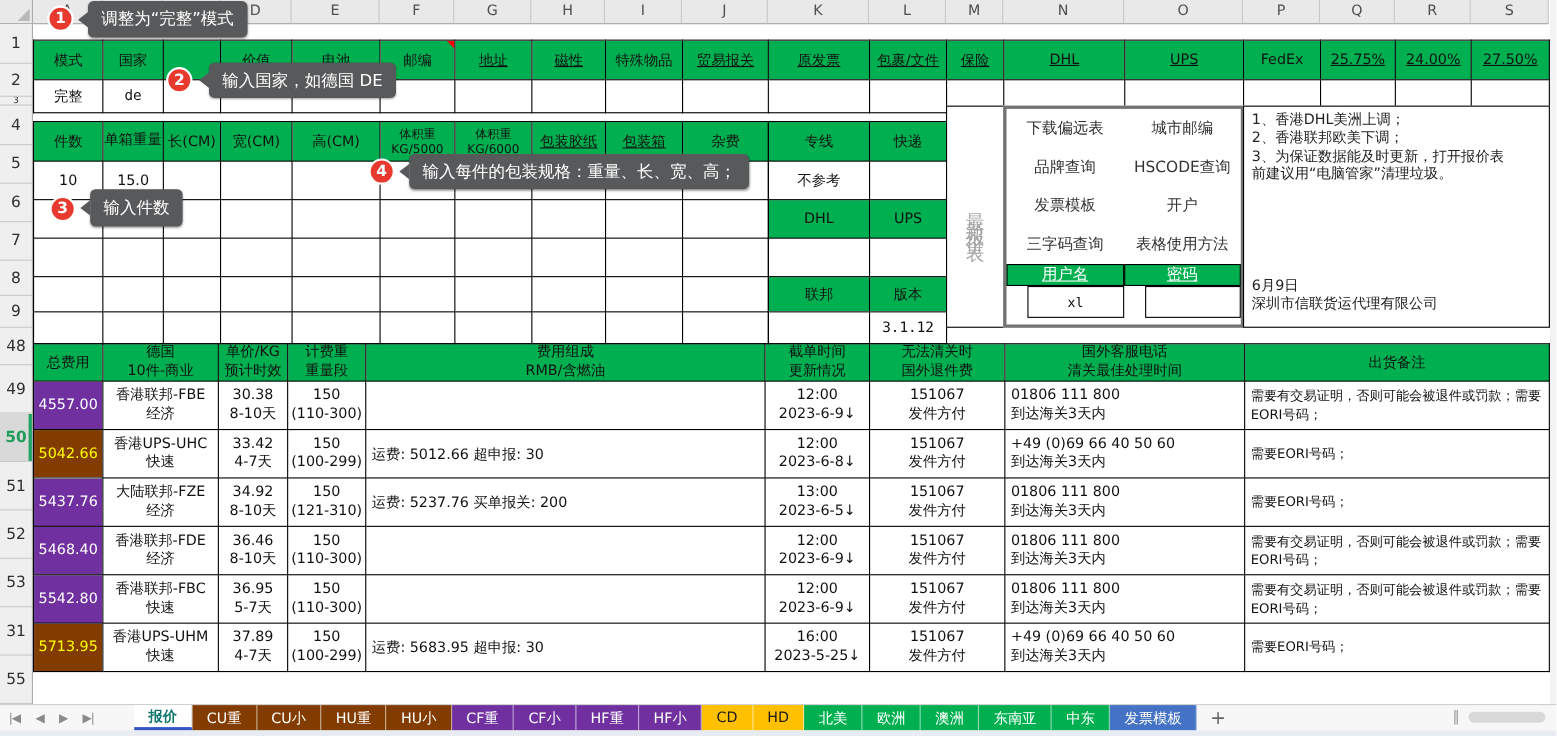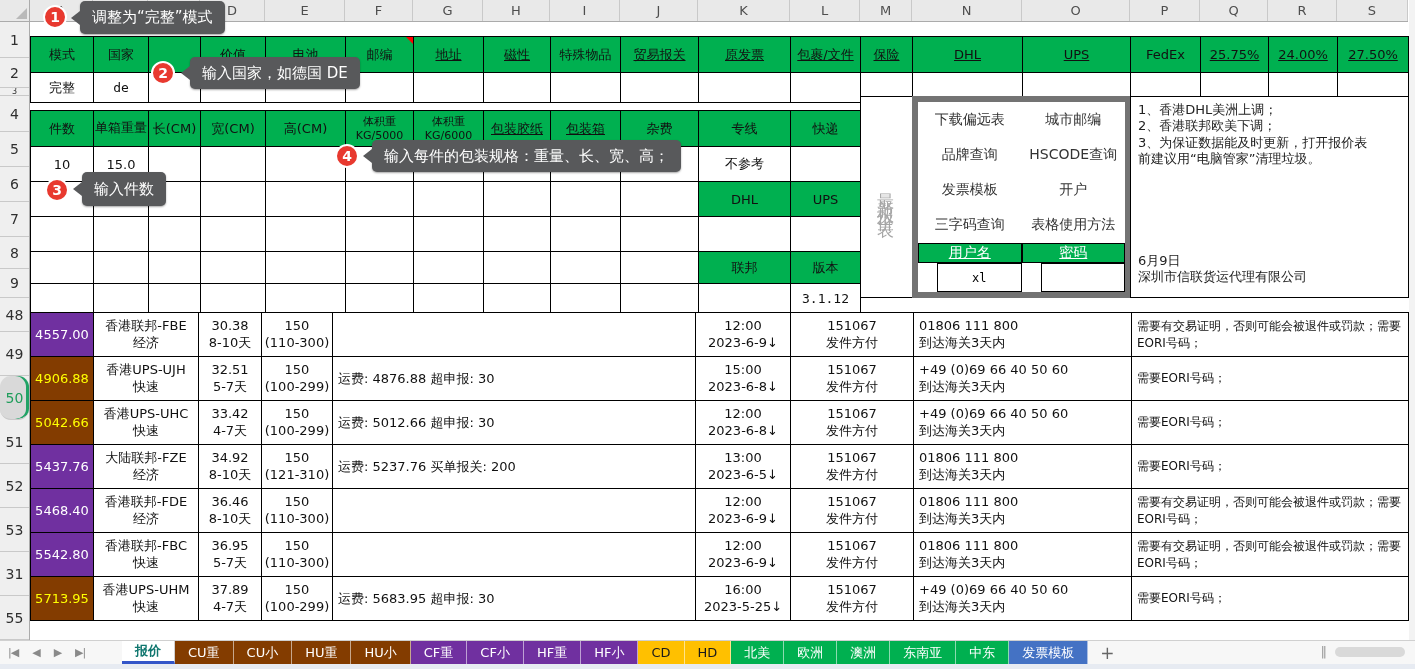--- a/index.html
+++ b/index.html
@@ -12,21 +12,21 @@
   .corner:after { content:""; position:absolute; right:2px; bottom:2px;
             border-left:11px solid transparent; border-bottom:11px solid #B9B9B9; }
   .colhdr { position:absolute; left:30px; top:0; height:22px; display:flex; background:#E9E9E9;
             border-bottom:1px solid #ABABAB; }
   .colhdr > div { border-right:1px solid #C9C9C9; display:flex; align-items:center; justify-content:center;
             font-size:13px; color:#4E4E4E; }
   .rowhdr { position:absolute; left:0; top:22px; width:30px; display:flex; flex-direction:column;
             background:#EFEFEF; border-right:1px solid #ABABAB; }
   .rowhdr > div { border-bottom:1px solid #C9C9C9; display:flex; align-items:center; justify-content:center;
             font-size:14px; color:#2F2F2F; overflow:hidden; }
-  .rowhdr > div.sel { background:#D9D9D9; color:#1F9D5B; box-shadow:inset -3px 0 0 #21A366; font-weight:normal;border-radius:11px; }
+  .rowhdr > div.sel { background:#D9D9D9; color:#1F9D5B; box-shadow:inset -3px 0 0 #21A366; font-weight:bold; }
   .scroll-lane { position:absolute; left:1409px; top:0; width:6px; height:640px; background:#F3F3F3; }
 
   
   table.tbl { border-collapse:collapse; table-layout:fixed; font-family:"DejaVu Sans",sans-serif;margin-top:14px; }
   table.tbl td { border:1px solid #000; font-size:13px; text-align:center; vertical-align:middle;
                  overflow:hidden; padding:0; color:#111; }
   .g  { background:#00B050; color:#FFFFFF; }
   .u  { text-decoration:underline; }
   .pre { white-space:pre-line; line-height:1.25; }
   .lft { text-align:left !important; padding:0 5px !important; }
@@ -36,21 +36,21 @@
   .cmt { position:absolute; right:0; top:0; width:0; height:0;
          border-top:7px solid #FF0000; border-left:7px solid transparent; }
   .brown-txt { color:#833C00; }
 
   
   .vbox { position:absolute; left:860px; top:96px; width:53px; height:202px; border:1px solid #000;
           display:flex; align-items:center; justify-content:center; background:#fff; }
   .vbox span { writing-mode:vertical-rl; font-size:17px; letter-spacing:7px; color:#A6A6A6; }
 
   
-  .nopanel { position:absolute; left:912px; top:96px; width:219px; height:202px; border:6px solid #737373; background:#fff; }
+  .nopanel { position:absolute; left:912px; top:96px; width:219px; height:202px; border:3px solid #737373; background:#fff; }
   .linkgrid { display:grid; grid-template-columns:1fr 1fr; height:141px; }
   .linkgrid > div { display:flex; align-items:center; justify-content:center; font-size:14px; color:#333; }
   .acct { display:flex; height:20px; }
   .acct > div { flex:1; border:1px solid #000; display:flex; align-items:center; justify-content:center; font-size:14px; }
   .acctval { display:flex; height:29px; }
   .acctval > div { flex:1; border:1px solid #000; display:flex; align-items:center; justify-content:center;margin-left:19px; }
 
   
   .notes { position:absolute; left:1130px; top:96px; width:279px; height:202px; border:1px solid #000;
            background:#fff; padding:5px 7px 12px 7px; display:flex; flex-direction:column; justify-content:space-between;
@@ -359,53 +359,54 @@
         <col style="width:105px">
         <col style="width:63px">
         <col style="width:71px">
         <col style="width:363px">
         <col style="width:95px">
         <col style="width:123px">
         <col style="width:218px">
         <col style="width:277px">
       </colgroup>
     <tbody>
+        <tr style="height:34px">
+      <td class="g">总费用</td>
+      <td class="g pre">德国
+10件-商业</td>
+      <td class="g pre">单价/KG
+预计时效</td>
+      <td class="g pre">计费重
+重量段</td>
+      <td class="g pre">费用组成
+RMB/含燃油</td>
+      <td class="g pre">截单时间
+更新情况</td>
+      <td class="g pre">无法清关时
+国外退件费</td>
+      <td class="g pre">国外客服电话
+清关最佳处理时间</td>
+      <td class="g">出货备注</td>
+    </tr>
     <tr style="height:44px">
       <td style="background-color: rgb(112, 48, 160); color: rgb(255, 255, 255);">4557.00</td>
       <td class="pre">香港联邦-FBE
 经济</td>
       <td class="pre">30.38
 8-10天</td>
       <td class="pre">150
 (110-300)</td>
       <td class="lft"></td>
       <td class="pre">12:00
 2023-6-9↓</td>
       <td class="pre">151067
 发件方付</td>
       <td class="pre lft">01806 111 800
 到达海关3天内</td>
       <td class="lft" style="font-size:12px">需要有交易证明，否则可能会被退件或罚款；需要EORI号码；</td>
-    </tr>
-    <tr style="height:44px">
-      <td style="background-color: rgb(131, 60, 0); color: rgb(255, 255, 0);">4906.88</td>
-      <td class="pre">香港UPS-UJH
-快速</td>
-      <td class="pre">32.51
-5-7天</td>
-      <td class="pre">150
-(100-299)</td>
-      <td class="lft">运费: 4876.88 超申报: 30</td>
-      <td class="pre">15:00
-2023-6-8↓</td>
-      <td class="pre">151067
-发件方付</td>
-      <td class="pre lft">+49 (0)69 66 40 50 60
-到达海关3天内</td>
-      <td class="lft" style="font-size:12px">需要EORI号码；</td>
     </tr>
     <tr style="height:44px">
       <td style="background-color: rgb(131, 60, 0); color: rgb(255, 255, 0);">5042.66</td>
       <td class="pre">香港UPS-UHC
 快速</td>
       <td class="pre">33.42
 4-7天</td>
       <td class="pre">150
 (100-299)</td>
       <td class="lft">运费: 5012.66 超申报: 30</td>

